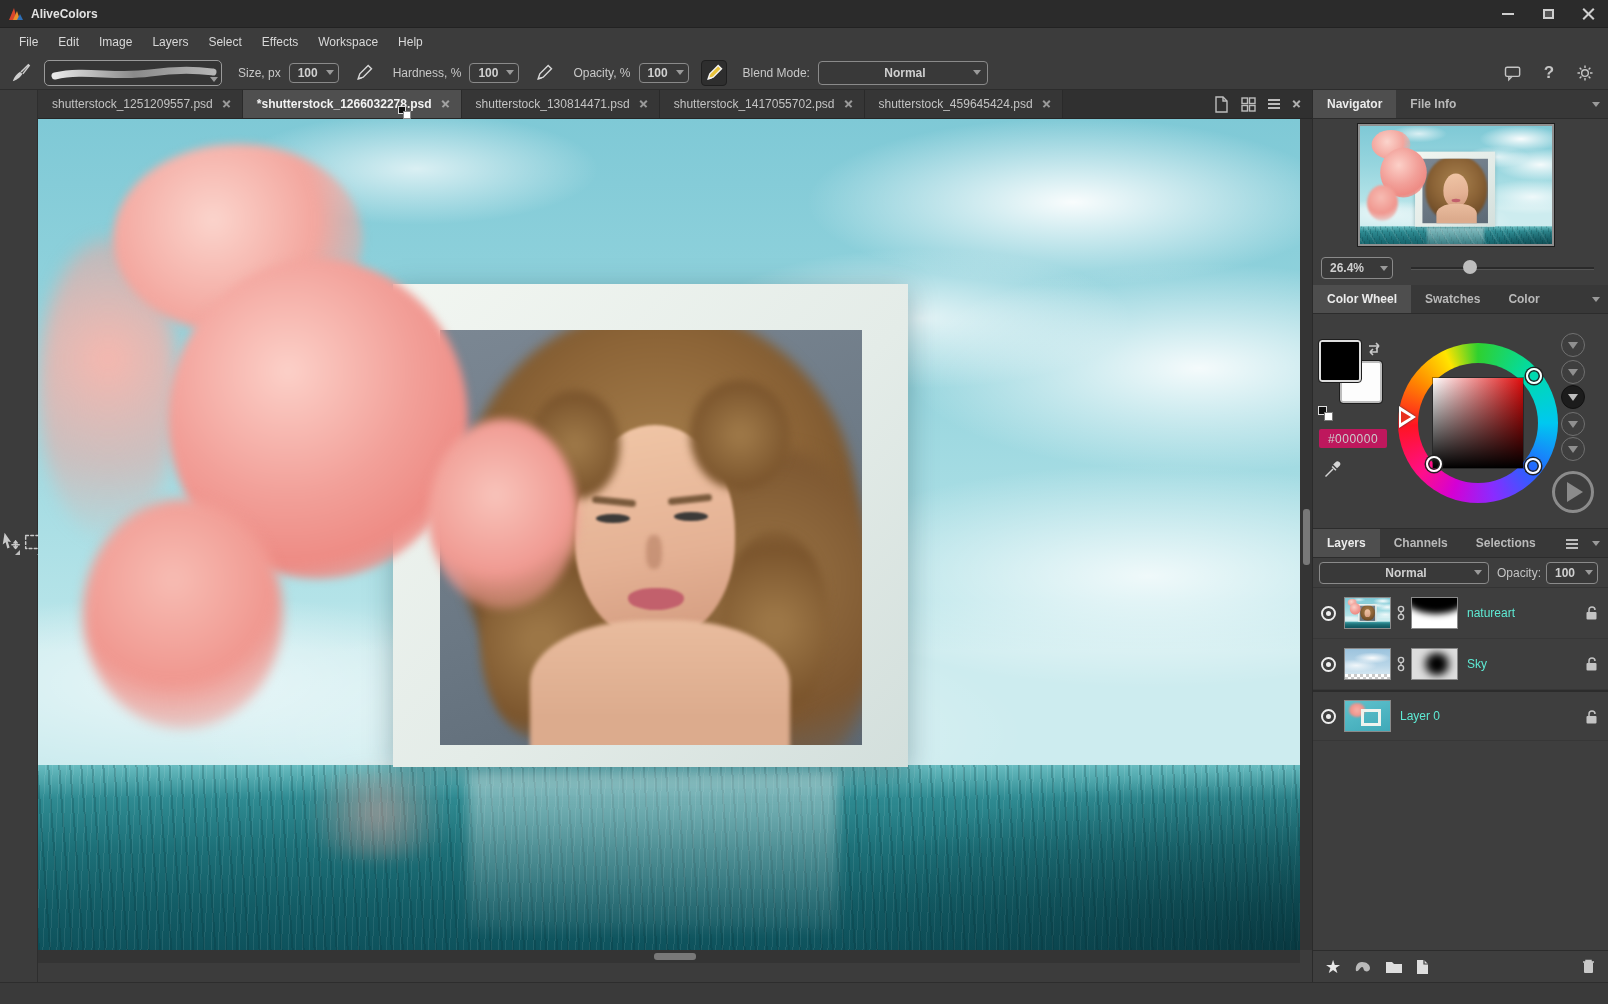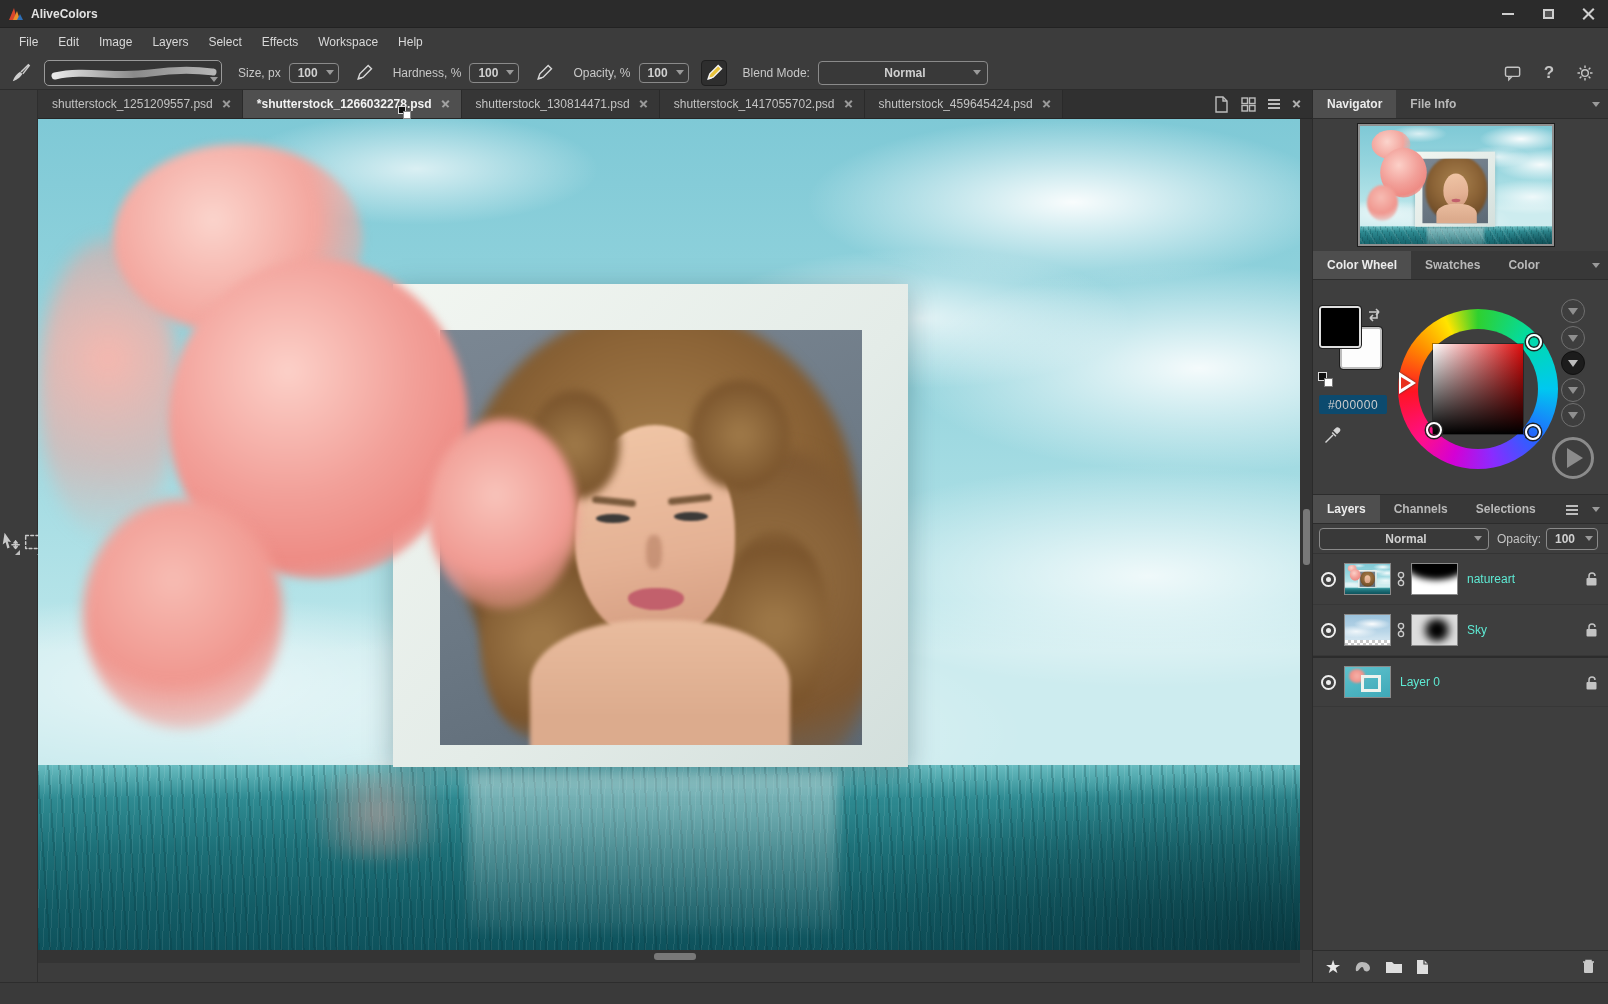--- a/index.html
+++ b/index.html
@@ -165,21 +165,21 @@
   .slider .track { position:absolute; left:0; right:0; top:10px; height:2px; background:#2a2a2a; box-shadow:0 1px 0 rgba(255,255,255,.12); }
   .slider .knob { position:absolute; left:52px; top:3px; width:14px; height:14px; border-radius:50%; background:#bdbdbd; }
 
   
   #color-section { position:relative; height:215px; border-bottom:1px solid #2c2c2c; }
   #cw-fg { position:absolute; left:6px; top:26px; width:42px; height:42px; background:#000; border:2px solid #dedede; border-radius:3px; outline:1px solid #1e1e1e; }
   #cw-bg { position:absolute; left:27px; top:47px; width:42px; height:42px; background:#fdfdfd; border:2px solid #bdbdbd; border-radius:3px; outline:1px solid #1e1e1e; }
   #cw-mini { position:absolute; left:5px; top:92px; width:16px; height:16px; }
   #cw-mini .a { position:absolute; left:0; top:0; width:9px; height:9px; background:#111; border:1px solid #ddd; }
   #cw-mini .b { position:absolute; left:6px; top:6px; width:9px; height:9px; background:#fff; border:1px solid #777; }
-  #hex-chip { position:absolute; left:6px; top:115px; width:68px; height:19px; background:#0c4a6e; border-radius:2px;
+  #hex-chip { position:absolute; left:6px; top:115px; width:68px; height:19px; background:#be185d; border-radius:2px;
               color:#cdcdcd; display:flex; align-items:center; justify-content:center; letter-spacing:.5px; }
   #eyedrop { position:absolute; left:10px; top:145px; }
   #wheel { position:absolute; left:85px; top:29px; width:160px; height:160px; border-radius:50%;
     background:conic-gradient(from 0deg,
       #2fd02f 0deg, #00dca8 45deg, #00c8f0 90deg, #2266ff 130deg, #8a2bff 168deg,
       #d400d4 200deg, #ff0f8a 228deg, #ff1422 268deg, #ff8a00 305deg, #ffe400 335deg, #2fd02f 360deg); }
   #wheel::after { content:""; position:absolute; left:20px; top:20px; width:120px; height:120px; border-radius:50%; background:#3e3e3e; }
   #sv-square { position:absolute; left:120px; top:64px; width:90px; height:90px; z-index:3;
     background:linear-gradient(to top, #000, rgba(0,0,0,0)), linear-gradient(to right, #fff, #e00d0d);
     box-shadow:0 0 0 1px rgba(0,0,0,.35); }
@@ -603,20 +603,30 @@
                 <div class="chest"></div>
               </div>
             </div>
           <div class="smoke s1"></div>
             <div class="smoke s2"></div>
             <div class="smoke s3"></div>
         </div>
       </div>
     </div>
 
+    <div id="zoom-row">
+      <div class="dd" id="zoom-dd">
+        <span class="val">26.4%</span>
+        <span class="caret"></span>
+      </div>
+      <div class="slider">
+        <div class="track"></div>
+          <div class="knob"></div>
+      </div>
+    </div>
 
     <div class="ptabs">
       <div class="ptab active">Color Wheel</div>
       <div class="ptab">Swatches</div>
       <div class="ptab">Color</div>
       <span class="caret"></span>
     </div>
 
     <div id="color-section">
       <div id="cw-bg"></div>

